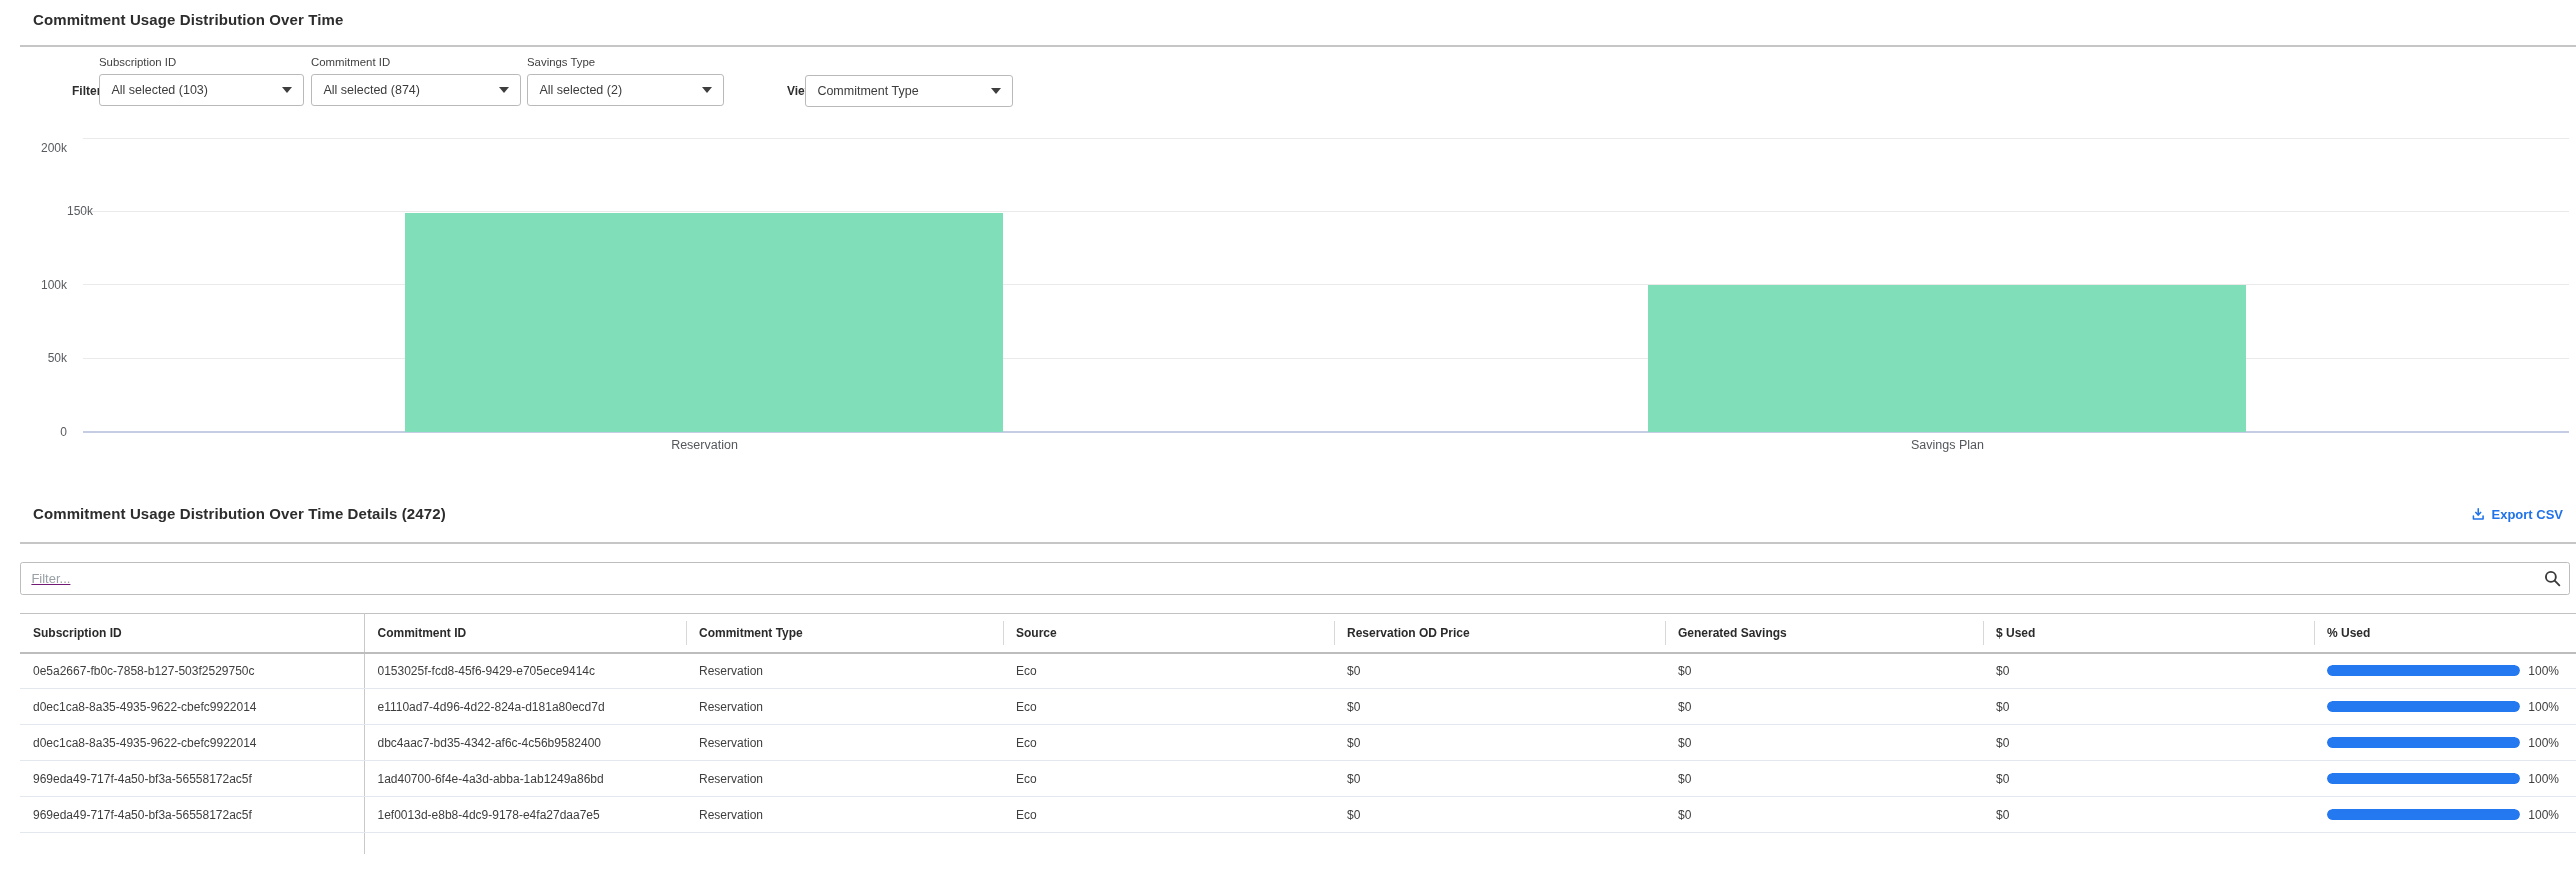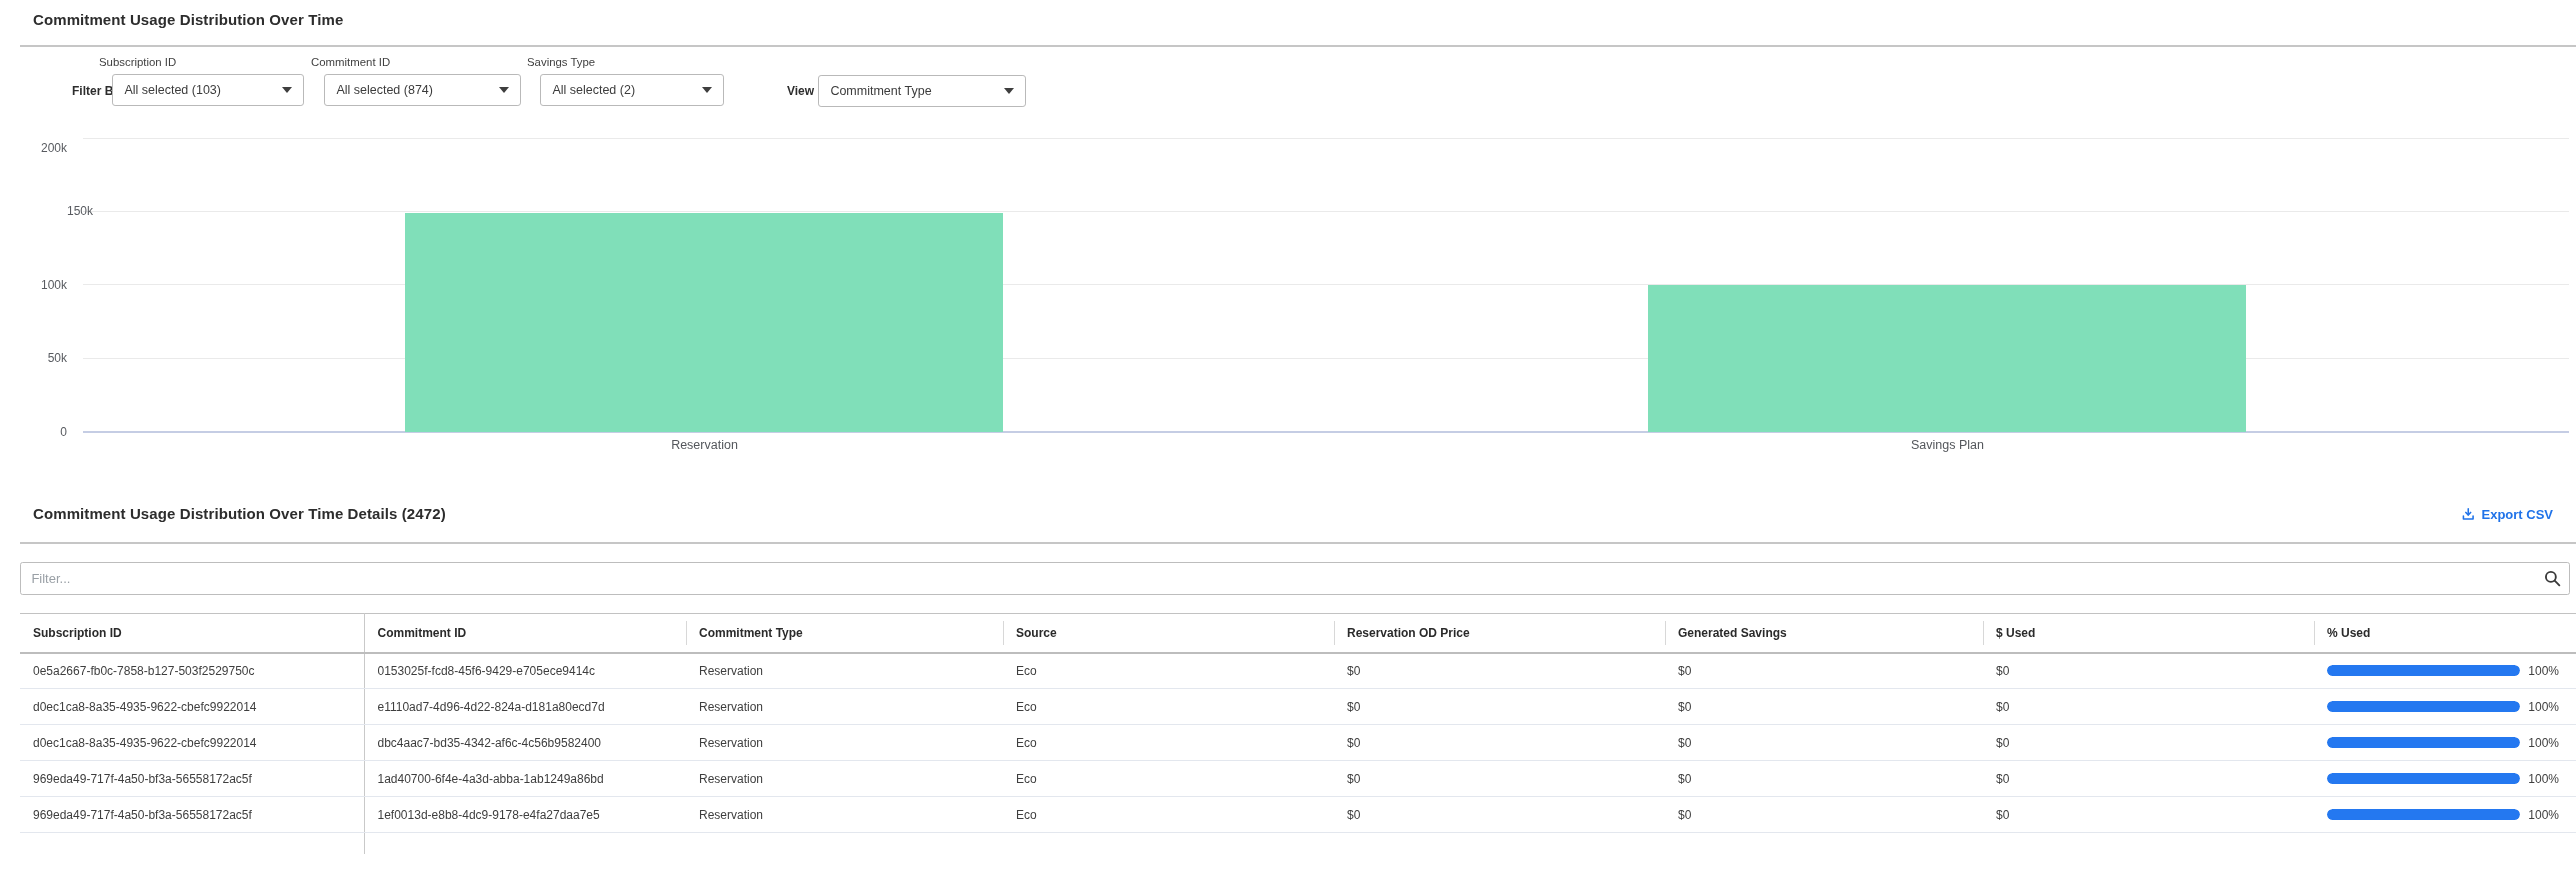--- a/index.html
+++ b/index.html
@@ -10,39 +10,39 @@
   
   .sec-title { font-size: 15px; font-weight: 700; color: #2d2d2d; letter-spacing: 0.1px; }
   .divider { height: 1.6px; background: #c6c6c6; }
 
   
   .inline-label { font-size: 12px; font-weight: 700; color: #2d2d2d; padding-left: 39px; }
   .dd-group { position: absolute; top: 56px; }
   .dd-label { font-size: 11.4px; color: #3f3f3f; display: block; margin-bottom: 6.2px; }
   .dd-box { height: 32px; border: 1px solid #b9b9b9; border-radius: 3.1px; background: #fff;
     display: flex; align-items: center; justify-content: space-between; padding: 0 11.4px;
-    font-size: 12.5px; color: #3c3c3c; cursor: pointer; margin-left: 13px; }
+    font-size: 12.5px; color: #3c3c3c; cursor: pointer; }
   .caret { width: 0; height: 0; border-left: 5.7px solid transparent;
     border-right: 5.7px solid transparent; border-top: 6.7px solid #3e3e3e; }
 
   
   #chart { position: absolute; left: 0; top: 0; width: 2576px; height: 467px; }
   .gridline { position: absolute; height: 1px; background: #eaeaea; }
   .gridline.zero { height: 1.6px; background: #c5cde4; }
   .ytick { position: absolute; left: 0; width: 67px; text-align: right;
     font-size: 12px; color: #585b60; }
   .bar { position: absolute; }
   .xlabel { position: absolute; text-align: center; font-size: 12.5px; color: #54575c; }
 
   
   .export-link { position: absolute; display: flex; align-items: center; gap: 6.2px;
     color: #2073e9; font-size: 13px; font-weight: 700; cursor: pointer; }
   .filter-input { position: absolute; left: 20px; top: 562px; width: 2550px; height: 33px;
-    border: 1px solid #bdbdbd; border-radius: 2.6px; font-size: 13px; color: #a16207;
-    padding: 0 36px 0 10.4px; outline: none; font-family: "Liberation Sans", sans-serif; }
+    border: 1px solid #bdbdbd; border-radius: 2.6px; font-size: 13px; color: #701a75;
+    padding: 0 36px 0 10.4px; outline: none; font-family: "Liberation Sans", sans-serif; text-decoration: underline; }
   .filter-input::placeholder { color: #9aa0a6; }
   .search-btn { position: absolute; right: 14.5px; top: 569px; cursor: pointer; }
 
   
   table { position: absolute; left: 20px; top: 613px; width: 2556px;
     border-collapse: collapse; table-layout: fixed; }
   thead th { height: 39px; text-align: left; padding-left: 13px; font-size: 12px;
     font-weight: 700; color: #2b2b2b; border-top: 1.6px solid #c2c2c2;
     border-bottom: 2.1px solid #bdbdbd; position: relative; background: #fff; cursor: pointer; }
   thead th.sep::before { content: ""; position: absolute; left: -0.5px; top: 7.3px;
@@ -107,21 +107,21 @@
     <div class="gridline zero" style="left: 83px; width: 2486px; top: 431px;"></div>
     <div class="ytick" style="top: 425px;">0</div>
     <div class="bar" style="left: 405px; width: 598px; top: 213px; height: 219px; background: rgb(128, 223, 185);"></div>
     <div class="xlabel" style="left: 497px; width: 415px; top: 438px;">Reservation</div>
     <div class="bar" style="left: 1648px; width: 598px; top: 285px; height: 147px; background: rgb(128, 223, 185);"></div>
     <div class="xlabel" style="left: 1740px; width: 415px; top: 438px;">Savings Plan</div>
   </div>
 
 <div class="abs sec-title" style="left:33px; top:505px;">Commitment Usage Distribution Over Time Details (2472)</div>
 
-<div class="export-link" style="right:23px; top:507px;">
+<div class="export-link" style="right:13px; top:507px;">
   <svg width="14.5" height="14.5" viewBox="0 0 24 24" fill="none" stroke="#2073e9" stroke-width="2.6" stroke-linecap="round" stroke-linejoin="round">
     <path d="M12 3v10"></path>
       <path d="M8 9l4 4 4-4"></path>
       <path d="M4 15v5h16v-5"></path>
   </svg>
   <span>Export CSV</span>
 </div>
 
 <div class="abs divider" style="left:20px; top:542px; width:2556px;"></div>
 

